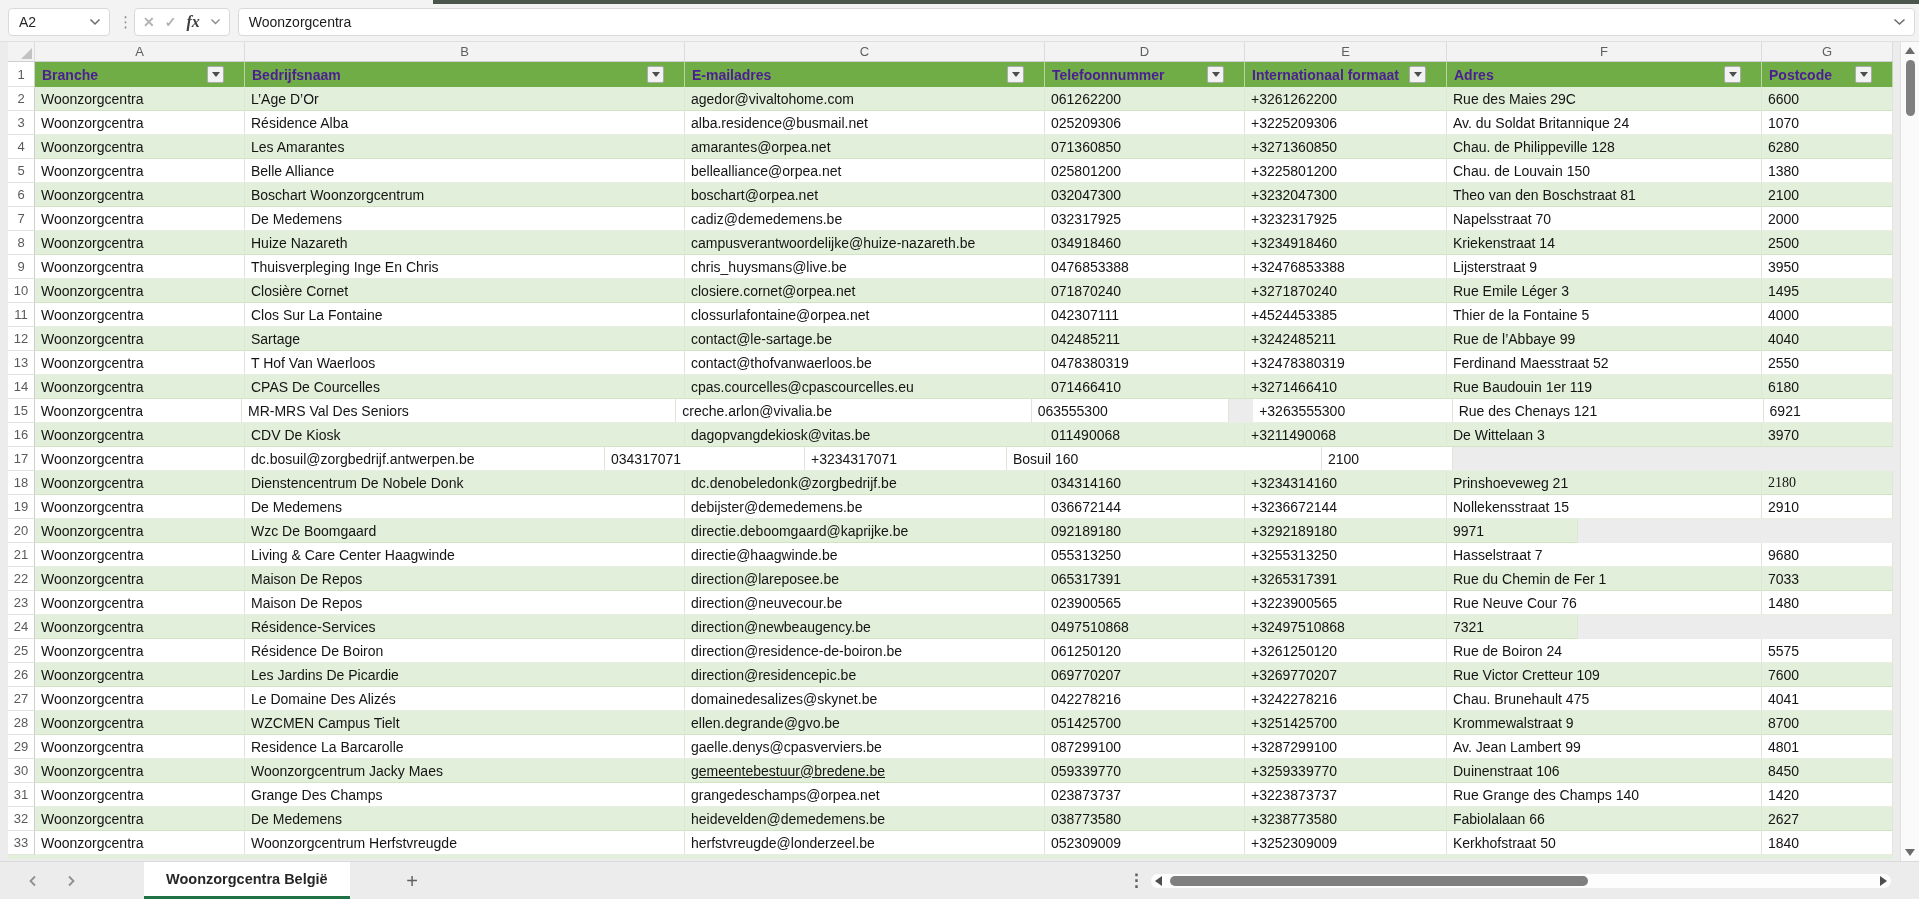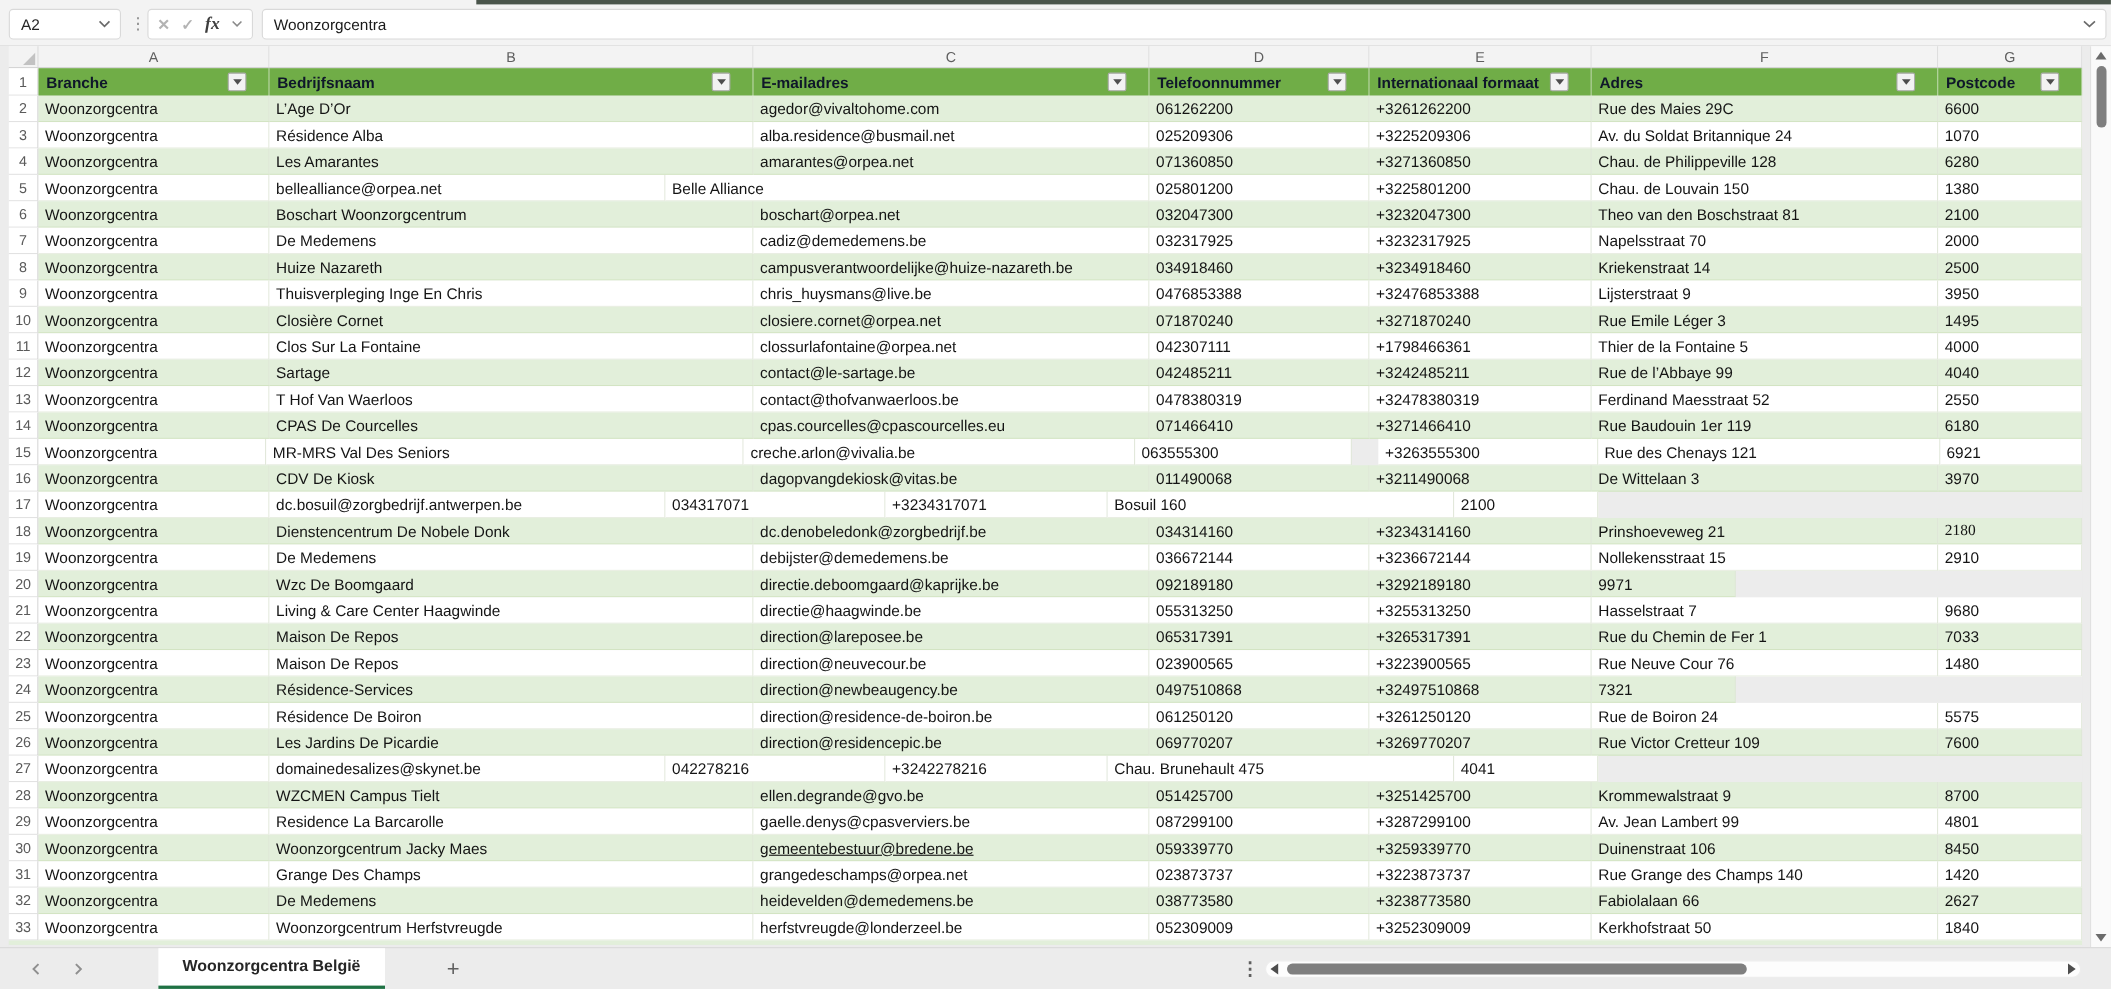--- a/index.html
+++ b/index.html
@@ -34,21 +34,21 @@
   .letters-row { display:flex; height:20px; background:#f3f3f3; border-bottom:1px solid #cfcfcf; }
   .corner { width:27px; position:relative; border-right:1px solid #dcdcdc; background:#f3f3f3; }
   .corner .tri { position:absolute; right:2px; bottom:2px; width:0; height:0;
     border-left:11px solid transparent; border-bottom:11px solid #c2c2c2; }
   .letter { display:flex; align-items:center; justify-content:center;
     font-size:13px; color:#5f5f5f; border-right:1px solid #dcdcdc; background:#f3f3f3; }
   .hdr-row { display:flex; height:25px; }
   .rn { width:27px; display:flex; align-items:center; justify-content:center;
     font-size:13px; color:#5a5a5a; background:#fff;
     border-right:1px solid #cfcfcf; border-bottom:1px solid #e2e2e2; }
-  .hcell { background:#70AD47; color:#0f172a; font-weight:700; font-size:14px;
+  .hcell { background:#70AD47; color:#4c1d95; font-weight:700; font-size:14px;
     display:flex; align-items:center; justify-content:space-between; padding:0 20px 0 7px;
     border-right:1px solid rgba(255,255,255,0.5); white-space:nowrap; overflow:hidden; }
   .filter-btn { width:17px; height:17px; min-width:17px; background:#f2f2f2; border:1px solid #ababab;
     border-radius:2px; display:flex; align-items:center; justify-content:center; }
   .filter-btn .tri { width:0; height:0; border-left:4px solid transparent;
     border-right:4px solid transparent; border-top:5px solid #4d4d4d; }
   .drow { display:flex; height:24px; }
   .cell { font-size:14px; color:#141414; display:flex; align-items:center; padding:0 6px;
     white-space:nowrap; overflow:hidden; border-right:1px solid #dfe6d8; border-bottom:1px solid #e9eee3;
     background:#fff; }
@@ -201,22 +201,22 @@
           <div class="cell" style="width: 440px;">Les Amarantes</div>
           <div class="cell" style="width: 360px;">amarantes@orpea.net</div>
           <div class="cell" style="width: 200px;">071360850</div>
           <div class="cell" style="width: 202px;">+3271360850</div>
           <div class="cell" style="width: 315px;">Chau. de Philippeville 128</div>
           <div class="cell" style="width: 131px;">6280</div>
         </div>
         <div class="drow">
           <div class="rn">5</div>
           <div class="cell" style="width: 210px;">Woonzorgcentra</div>
+          <div class="cell" style="width: 440px;">Belle Alliance</div>
           <div class="cell" style="width: 360px;">bellealliance@orpea.net</div>
-          <div class="cell" style="width: 440px;">Belle Alliance</div>
           <div class="cell" style="width: 200px;">025801200</div>
           <div class="cell" style="width: 202px;">+3225801200</div>
           <div class="cell" style="width: 315px;">Chau. de Louvain 150</div>
           <div class="cell" style="width: 131px;">1380</div>
         </div>
         <div class="drow band">
           <div class="rn">6</div>
           <div class="cell" style="width: 210px;">Woonzorgcentra</div>
           <div class="cell" style="width: 440px;">Boschart Woonzorgcentrum</div>
           <div class="cell" style="width: 360px;">boschart@orpea.net</div>
@@ -264,21 +264,21 @@
           <div class="cell" style="width: 202px;">+3271870240</div>
           <div class="cell" style="width: 315px;">Rue Emile Léger 3</div>
           <div class="cell" style="width: 131px;">1495</div>
         </div>
         <div class="drow">
           <div class="rn">11</div>
           <div class="cell" style="width: 210px;">Woonzorgcentra</div>
           <div class="cell" style="width: 440px;">Clos Sur La Fontaine</div>
           <div class="cell" style="width: 360px;">clossurlafontaine@orpea.net</div>
           <div class="cell" style="width: 200px;">042307111</div>
-          <div class="cell" style="width: 202px;">+1798466361</div>
+          <div class="cell" style="width: 202px;">+4524453385</div>
           <div class="cell" style="width: 315px;">Thier de la Fontaine 5</div>
           <div class="cell" style="width: 131px;">4000</div>
         </div>
         <div class="drow band">
           <div class="rn">12</div>
           <div class="cell" style="width: 210px;">Woonzorgcentra</div>
           <div class="cell" style="width: 440px;">Sartage</div>
           <div class="cell" style="width: 360px;">contact@le-sartage.be</div>
           <div class="cell" style="width: 200px;">042485211</div>
           <div class="cell" style="width: 202px;">+3242485211</div>
@@ -418,20 +418,21 @@
           <div class="cell" style="width: 440px;">Les Jardins De Picardie</div>
           <div class="cell" style="width: 360px;">direction@residencepic.be</div>
           <div class="cell" style="width: 200px;">069770207</div>
           <div class="cell" style="width: 202px;">+3269770207</div>
           <div class="cell" style="width: 315px;">Rue Victor Cretteur 109</div>
           <div class="cell" style="width: 131px;">7600</div>
         </div>
         <div class="drow">
           <div class="rn">27</div>
           <div class="cell" style="width: 210px;">Woonzorgcentra</div>
+          <div class="cell" style="width: 440px;">Le Domaine Des Alizés</div>
           <div class="cell" style="width: 360px;">domainedesalizes@skynet.be</div>
           <div class="cell" style="width: 200px;">042278216</div>
           <div class="cell" style="width: 202px;">+3242278216</div>
           <div class="cell" style="width: 315px;">Chau. Brunehault 475</div>
           <div class="cell" style="width: 131px;">4041</div>
         </div>
         <div class="drow band">
           <div class="rn">28</div>
           <div class="cell" style="width: 210px;">Woonzorgcentra</div>
           <div class="cell" style="width: 440px;">WZCMEN Campus Tielt</div>

